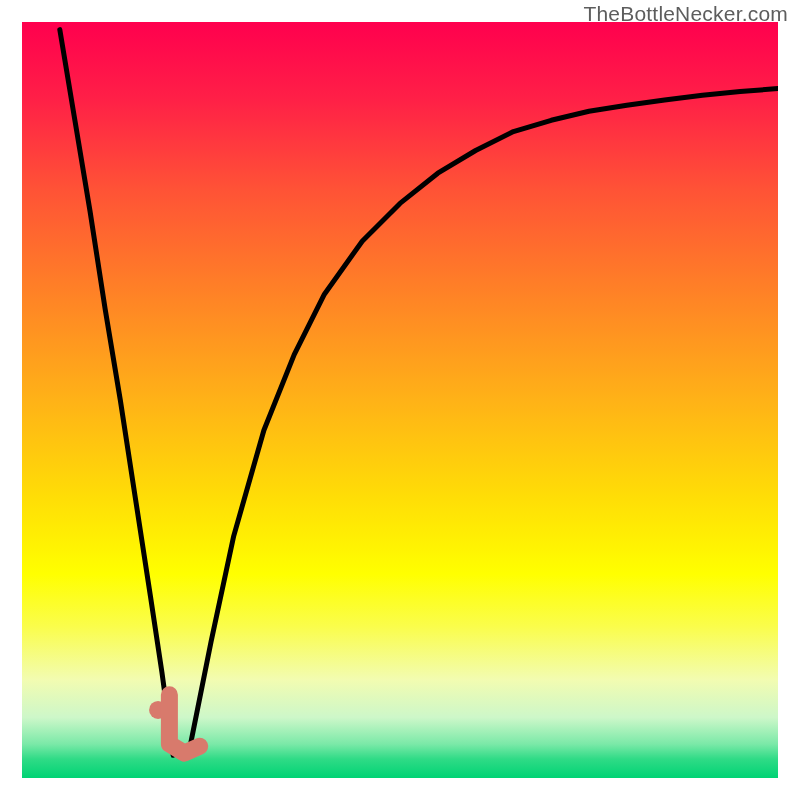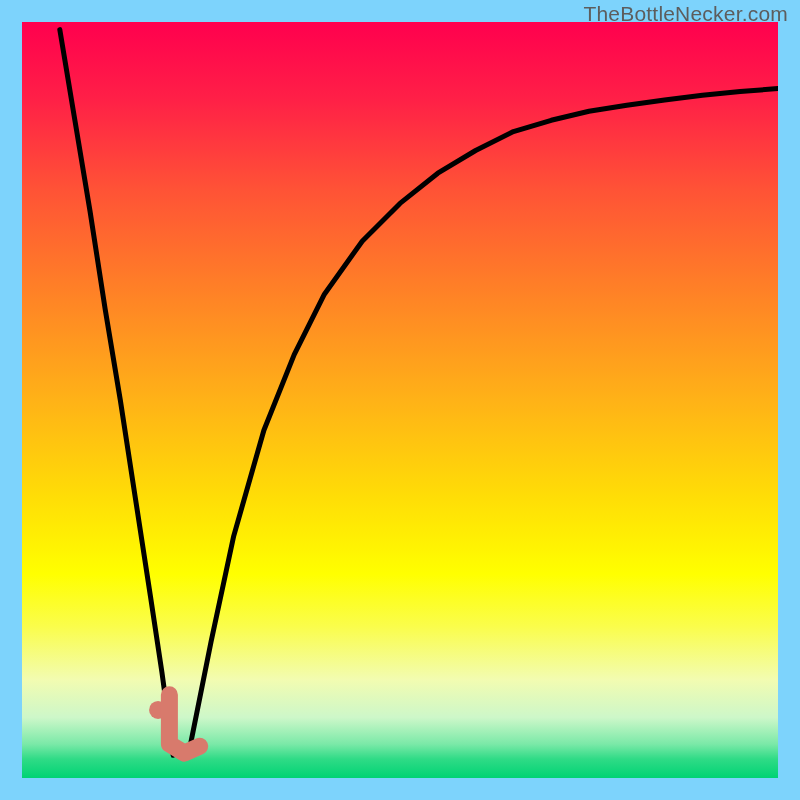--- a/index.html
+++ b/index.html
@@ -7,21 +7,21 @@
     padding: 0;
     width: 800px;
     height: 800px;
     background: #000;
     overflow: hidden;
     font-family: Arial, Helvetica, sans-serif;
   }
   .frame {
     position: absolute;
     inset: 0;
-    background: #7dd3fc;
+    background: #ffffff;
   }
   .plot {
     position: absolute;
     left: 22px;
     top: 22px;
     width: 756px;
     height: 756px;
     overflow: hidden;
   }
   .gradient {

